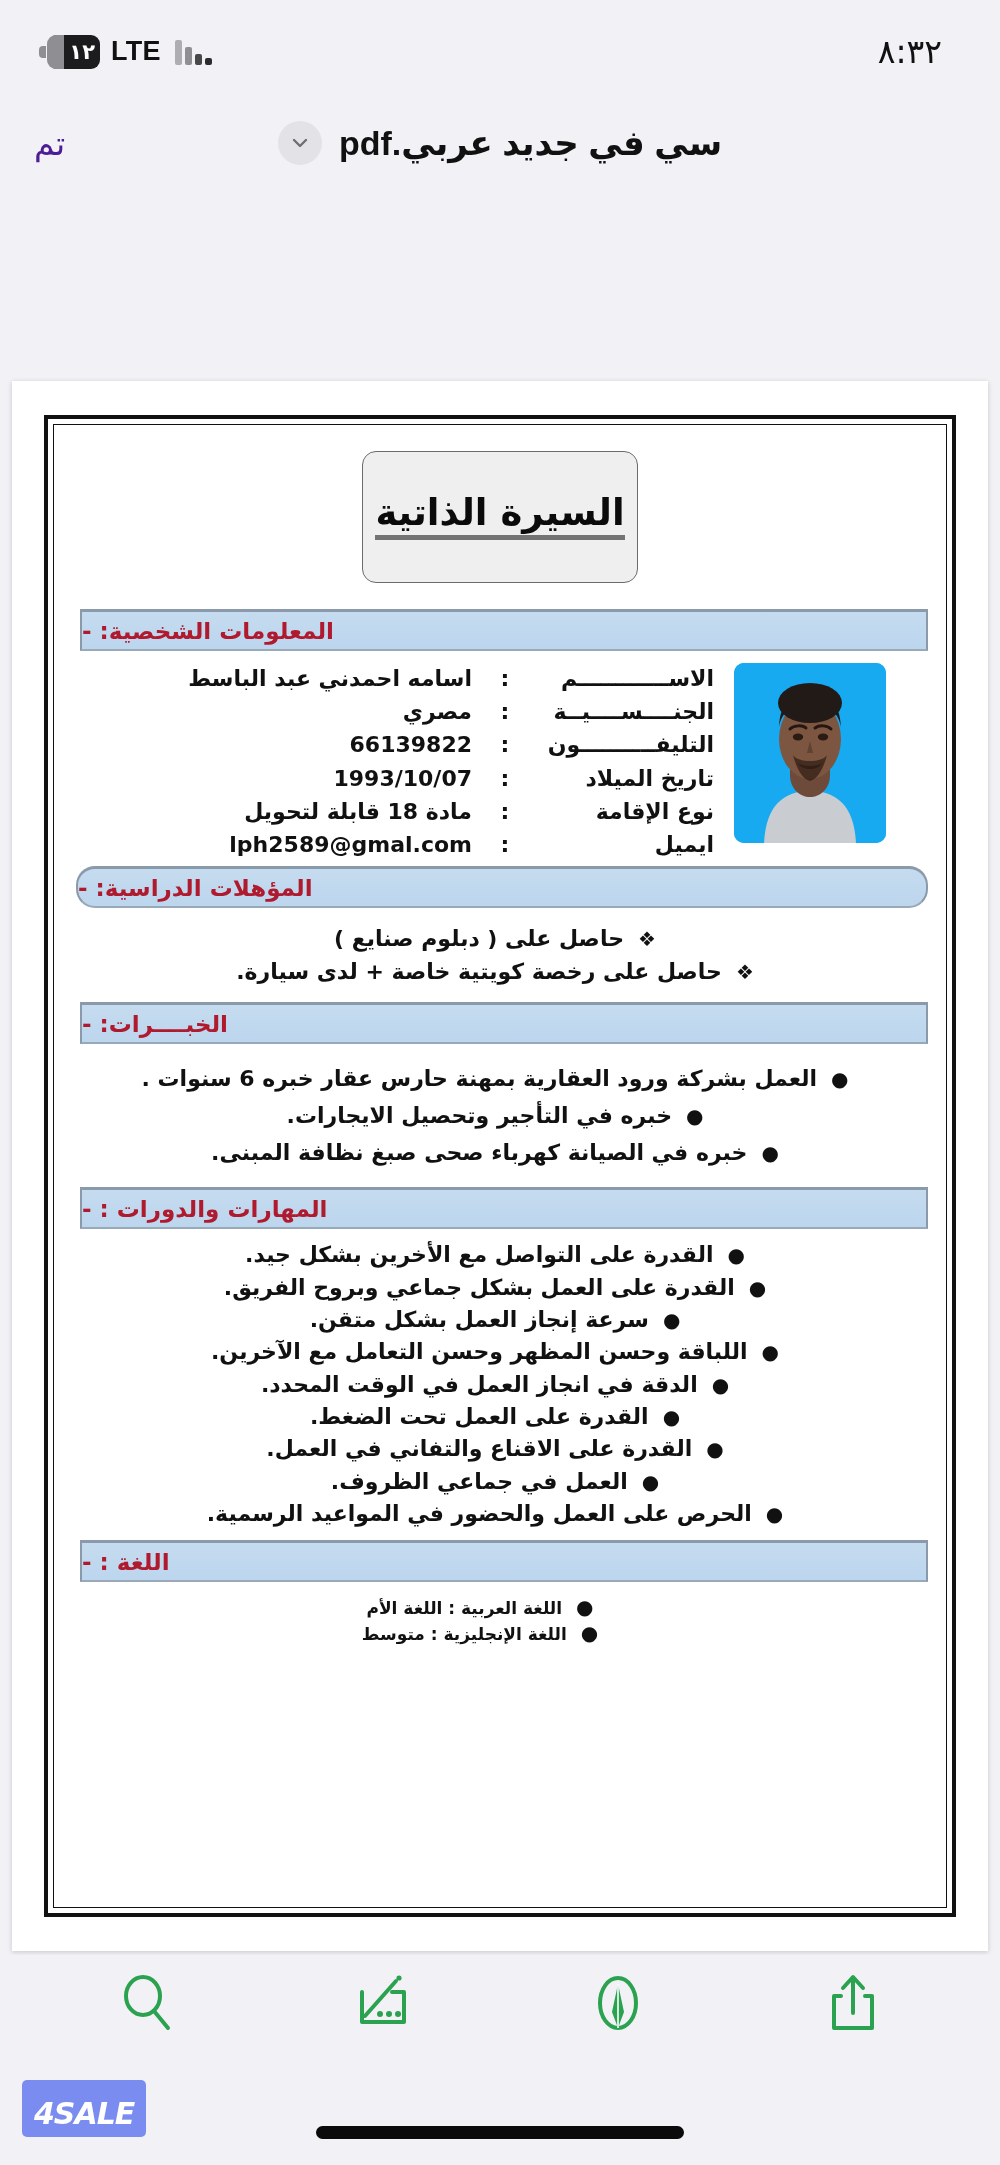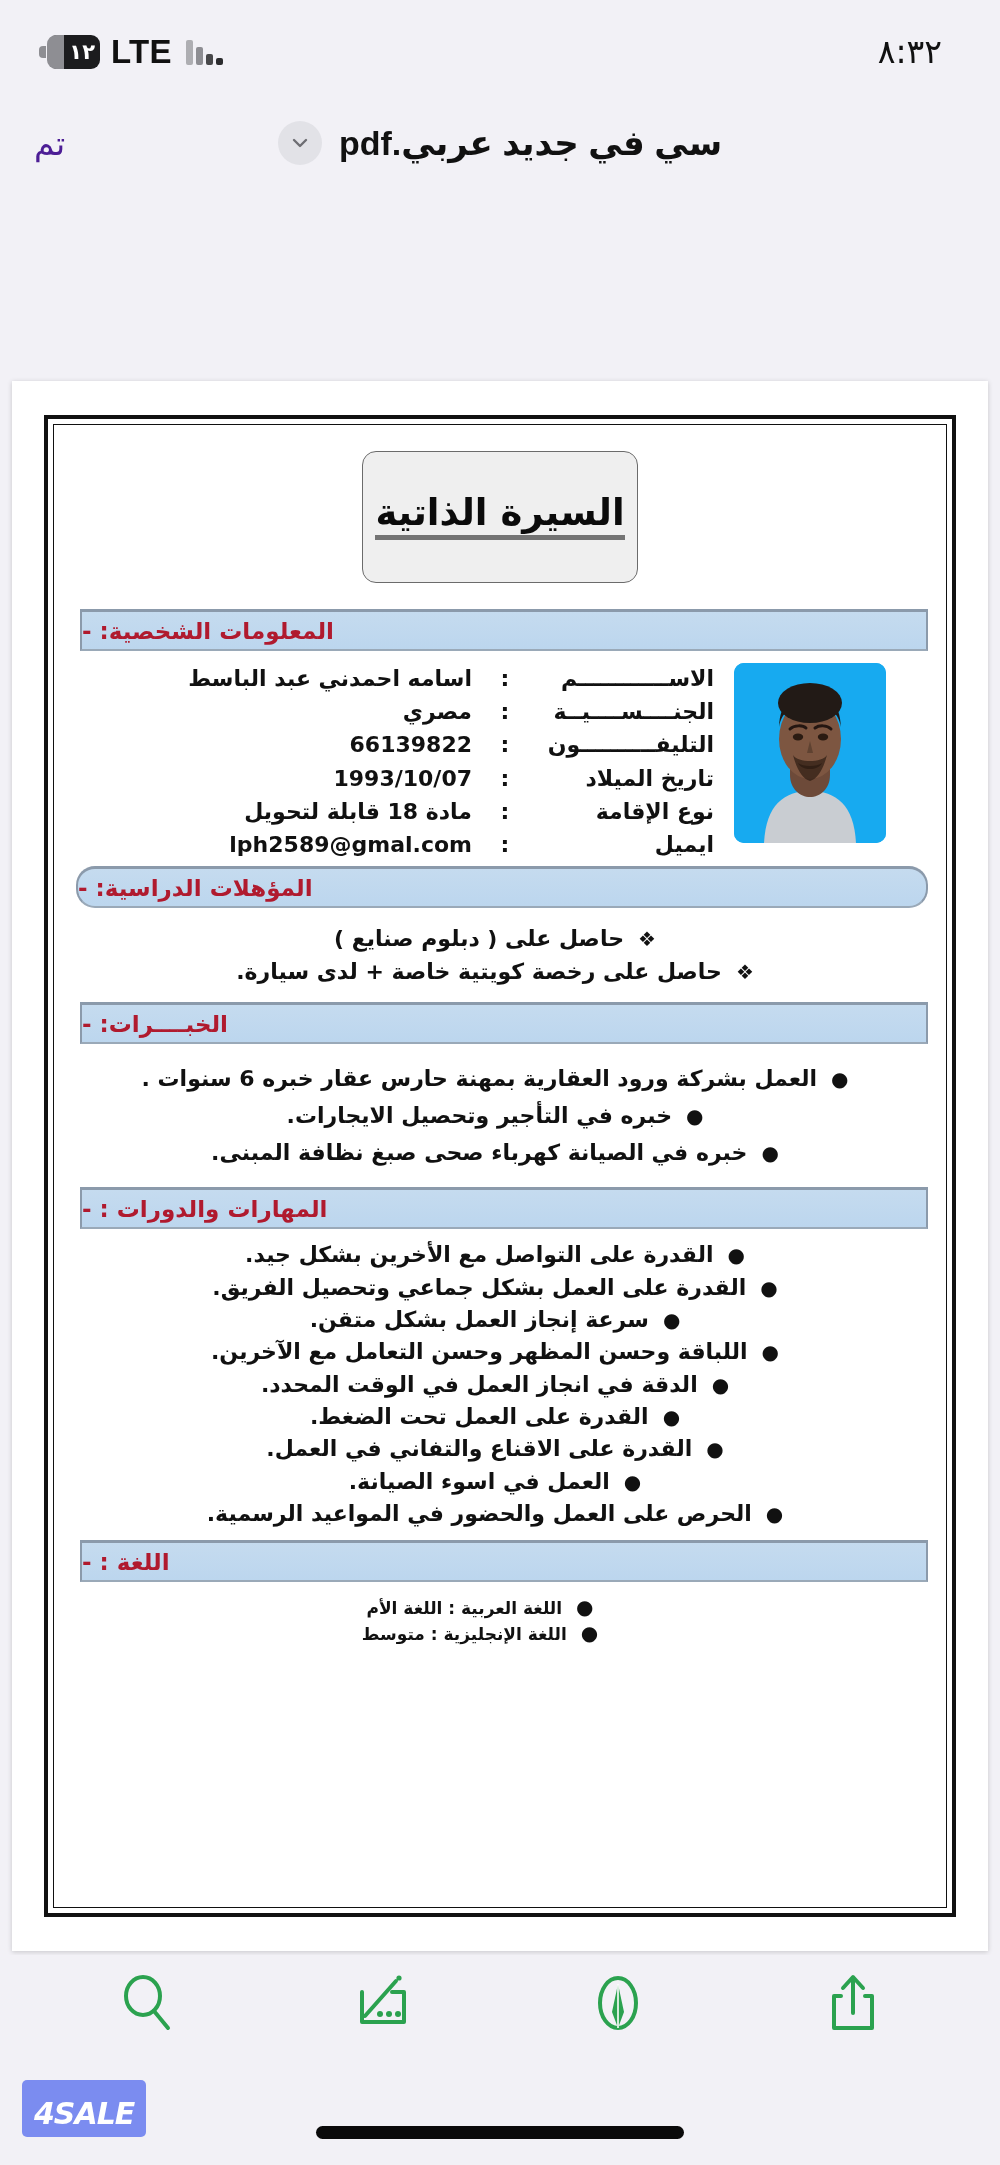--- a/index.html
+++ b/index.html
@@ -64,21 +64,21 @@
   }
   .battery-num {
     color: #ffffff;
     font-size: 21px;
     font-weight: 700;
     position: relative;
     z-index: 2;
     letter-spacing: -0.5px;
   }
   .lte-label {
-    font-size: 33px;
+    font-size: 27px;
     font-weight: 700;
     color: #111;
     letter-spacing: 0.3px;
   }
   .signal-bars {
     display: flex;
     align-items: flex-end;
     gap: 3px;
     height: 26px;
     margin-left: 3px;
@@ -510,21 +510,21 @@
       <div class="sec-head narrow-left">
         <span class="sec-head-text">المهارات والدورات : -</span>
       </div>
       <ul class="bullet-list dot skills">
         <li>
           <span class="bullet-marker">●</span>
           <span>القدرة على التواصل مع الأخرين بشكل جيد.</span>
         </li>
         <li>
           <span class="bullet-marker">●</span>
-          <span>القدرة على العمل بشكل جماعي وتحصيل الفريق.</span>
+          <span>القدرة على العمل بشكل جماعي وبروح الفريق.</span>
         </li>
         <li>
           <span class="bullet-marker">●</span>
           <span>سرعة إنجاز العمل بشكل متقن.</span>
         </li>
         <li>
           <span class="bullet-marker">●</span>
           <span>اللباقة وحسن المظهر وحسن التعامل مع الآخرين.</span>
         </li>
         <li>
@@ -534,21 +534,21 @@
         <li>
           <span class="bullet-marker">●</span>
           <span>القدرة على العمل تحت الضغط.</span>
         </li>
         <li>
           <span class="bullet-marker">●</span>
           <span>القدرة على الاقناع والتفاني في العمل.</span>
         </li>
         <li>
           <span class="bullet-marker">●</span>
-          <span>العمل في اسوء الصيانة.</span>
+          <span>العمل في جماعي الظروف.</span>
         </li>
         <li>
           <span class="bullet-marker">●</span>
           <span>الحرص على العمل والحضور في المواعيد الرسمية.</span>
         </li>
       </ul>
 
       <div class="sec-head narrow-left">
         <span class="sec-head-text">اللغة  : -</span>
       </div>

